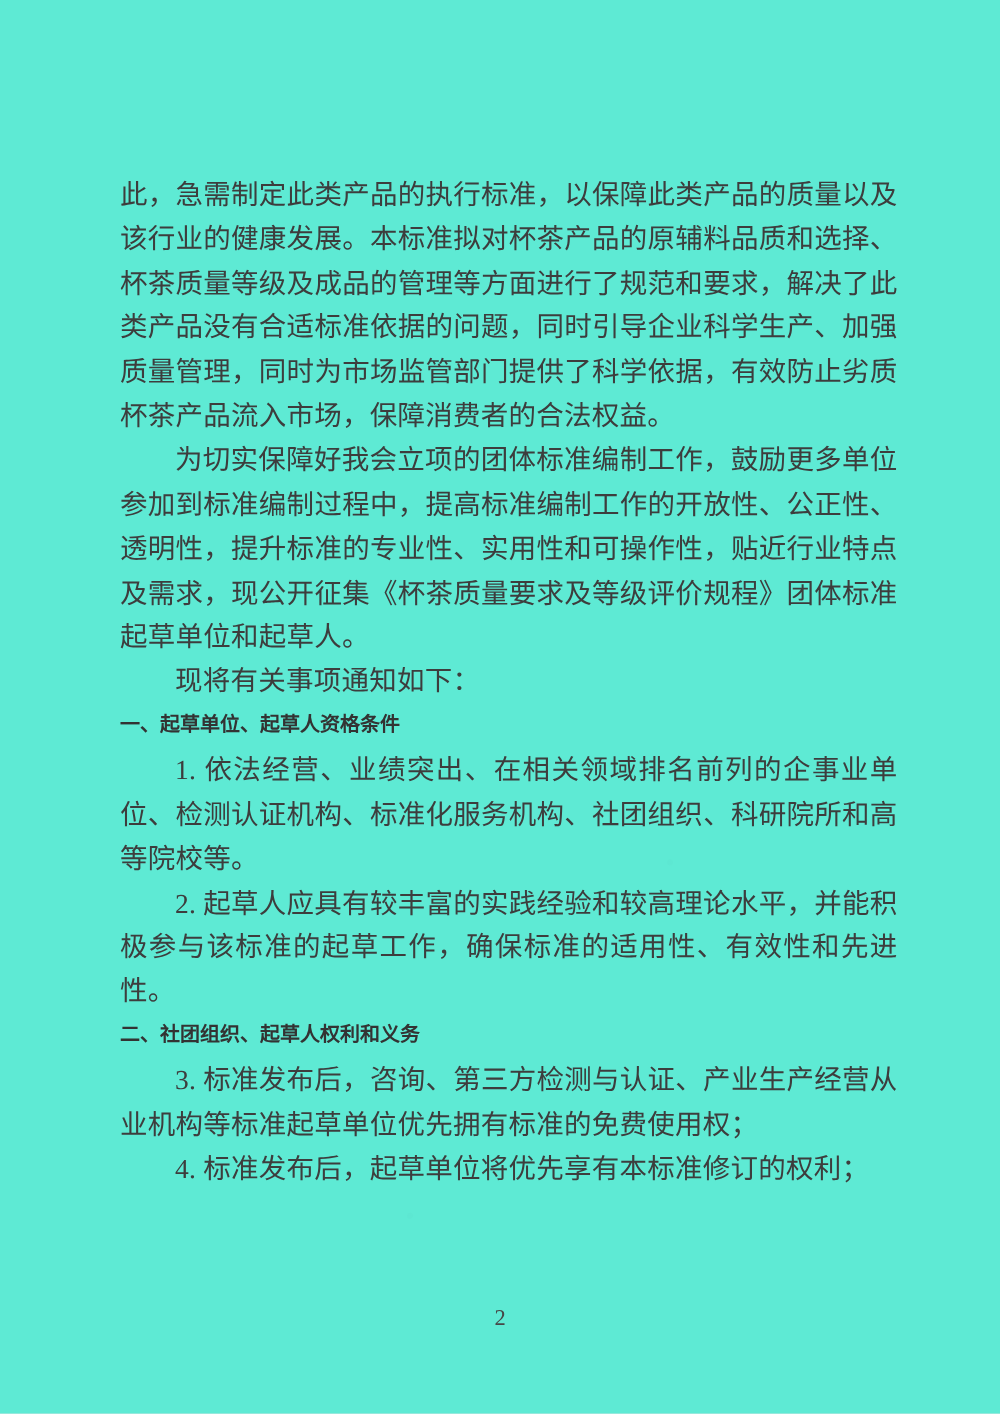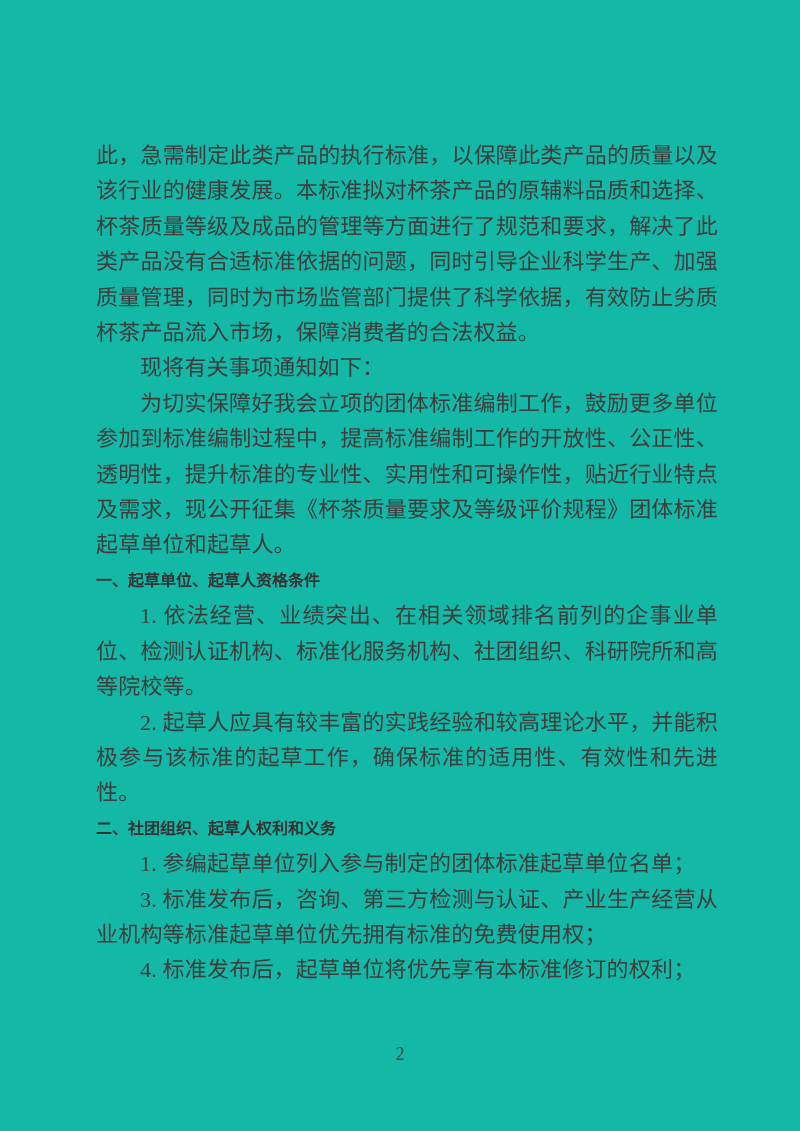--- a/index.html
+++ b/index.html
@@ -5,21 +5,21 @@
   html, body {
     margin: 0;
     padding: 0;
     background: #e8e8e8;
   }
   .page {
     position: relative;
     width: 800px;
     height: 1131px;
     margin: 0 auto;
-    background: #14b8a6;
+    background: #5eead4;
     overflow: hidden;
     font-family: "Liberation Serif", "DejaVu Serif", serif;
   }
   
   .page::before {
     content: "";
     position: absolute;
     inset: 0;
     background:
       radial-gradient(circle at 18% 27%, rgba(0,0,0,0.015) 0 2px, transparent 3px),
@@ -67,33 +67,32 @@
 </style>
 </head>
 <body>
 
 <div class="page">
 
   <div class="content">
 
     <p class="para">此，急需制定此类产品的执行标准，以保障此类产品的质量以及该行业的健康发展。本标准拟对杯茶产品的原辅料品质和选择、杯茶质量等级及成品的管理等方面进行了规范和要求，解决了此类产品没有合适标准依据的问题，同时引导企业科学生产、加强质量管理，同时为市场监管部门提供了科学依据，有效防止劣质杯茶产品流入市场，保障消费者的合法权益。</p>
 
+    <p class="para indent">为切实保障好我会立项的团体标准编制工作，鼓励更多单位参加到标准编制过程中，提高标准编制工作的开放性、公正性、透明性，提升标准的专业性、实用性和可操作性，贴近行业特点及需求，现公开征集《杯茶质量要求及等级评价规程》团体标准起草单位和起草人。</p>
+
     <p class="para indent">现将有关事项通知如下：</p>
-
-    <p class="para indent">为切实保障好我会立项的团体标准编制工作，鼓励更多单位参加到标准编制过程中，提高标准编制工作的开放性、公正性、透明性，提升标准的专业性、实用性和可操作性，贴近行业特点及需求，现公开征集《杯茶质量要求及等级评价规程》团体标准起草单位和起草人。</p>
 
     <h2 class="heading">一、起草单位、起草人资格条件</h2>
 
     <p class="para indent">1. 依法经营、业绩突出、在相关领域排名前列的企事业单位、检测认证机构、标准化服务机构、社团组织、科研院所和高等院校等。</p>
 
     <p class="para indent">2. 起草人应具有较丰富的实践经验和较高理论水平，并能积极参与该标准的起草工作，确保标准的适用性、有效性和先进性。</p>
 
     <h2 class="heading">二、社团组织、起草人权利和义务</h2>
 
-    <p class="para indent">1. 参编起草单位列入参与制定的团体标准起草单位名单；</p>
 
 
     <p class="para indent">3. 标准发布后，咨询、第三方检测与认证、产业生产经营从业机构等标准起草单位优先拥有标准的免费使用权；</p>
 
     <p class="para indent">4. 标准发布后，起草单位将优先享有本标准修订的权利；</p>
 
   </div>
 
   <div class="page-footer">2</div>
 

